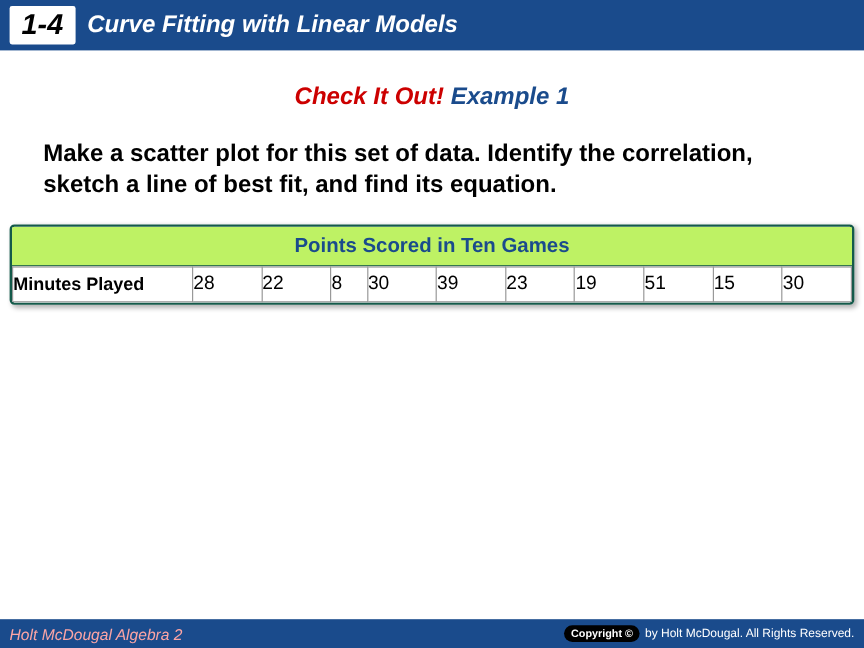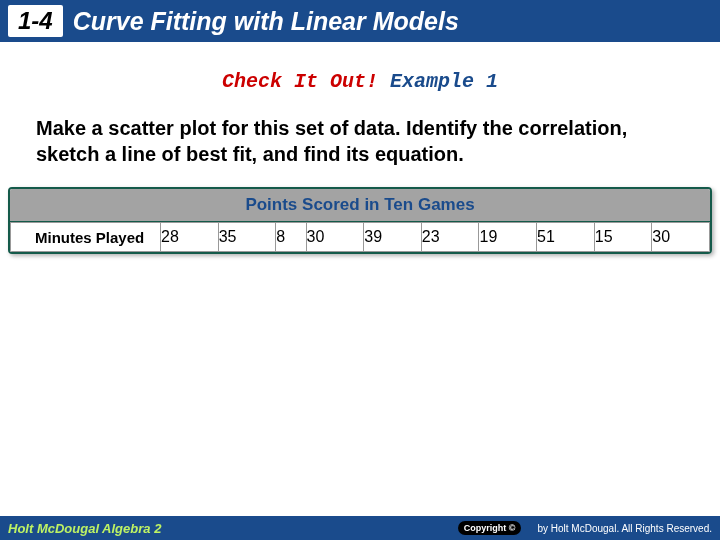--- a/index.html
+++ b/index.html
@@ -1,31 +1,31 @@
 <!DOCTYPE html>
 <html><head>
 <meta charset="utf-8">
 <style>
   * { box-sizing: border-box; margin: 0; padding: 0; }
   body { width: 720px; height: 540px; background: #fff; font-family: Verdana, Arial, sans-serif; overflow: hidden; position: relative; }
   .header { width: 100%; height: 42px; background: #1a4b8c; display: flex; align-items: center; }
   .section-num { background: #fff; color: #000; font-weight: bold; font-size: 24px; padding: 2px 10px; margin-left: 8px; border-radius: 2px; font-style: italic; }
-  .lesson-title { color: #fff; font-weight: bold; font-size: 25px; margin-left: 10px; font-style: italic; }
-  .example-heading { text-align: center; margin-top: 28px; font-weight: bold; font-size: 20px; font-style: italic; font-family: Liberation Mono, monospace; }
+  .lesson-title { color: #fff; font-weight: bold; font-size: 20px; margin-left: 10px; font-style: italic; }
+  .example-heading { text-align: center; margin-top: 28px; font-weight: bold; font-size: 20px; font-style: italic; }
   .example-heading .red { color: #cc0000; }
   .example-heading .blue { color: #1a4b8c; }
   .instructions { margin: 22px 36px 0 36px; font-weight: bold; font-size: 20px; color: #000; line-height: 1.3; }
   .table-wrap { margin: 20px 8px 0 8px; border: 2px solid #145a4a; border-radius: 4px; box-shadow: 2px 2px 4px rgba(0,0,0,0.3); overflow: hidden; }
-  .table-title { background: #a3a3a3; color: #1a4b8c; font-weight: bold; font-size: 17px; text-align: center; padding: 6px 0; border-bottom: 1px solid #145a4a; }
+  .table-title { background: #bef264; color: #1a4b8c; font-weight: bold; font-size: 17px; text-align: center; padding: 6px 0; border-bottom: 1px solid #145a4a; }
   table { width: 100%; border-collapse: collapse; background: #fff; }
   th, td { border: 1px solid #999; text-align: left; font-size: 16px; padding: 5px 0; }
-  th { text-align: left; padding-left: 24px; font-weight: bold; font-size: 15px; color: #000; width: 150px; background: #fff; }
+  th { text-align: left; padding-left: 0; font-weight: bold; font-size: 15px; color: #000; width: 150px; background: #fff; }
   .footer { position: absolute; bottom: 0; left: 0; width: 100%; height: 24px; background: #1a4b8c; display: flex; align-items: center; justify-content: space-between; }
-  .footer-left { color: #bef264; font-weight: bold; font-size: 13px; font-style: italic; margin-left: 8px; text-align: right; }
-  .footer-right { color: #fff; font-size: 10px; margin-right: 8px; display: flex; align-items: center; gap: 16px; }
+  .footer-left { color: #fca5a5; font-weight: normal; font-size: 13px; font-style: italic; margin-left: 8px; text-align: right; }
+  .footer-right { color: #fff; font-size: 10px; margin-right: 8px; display: flex; align-items: center; gap: 4px; }
   .c-badge { display: inline-flex; align-items: center; background: #000; color: #fff; font-size: 9px; padding: 2px 6px; border-radius: 8px; font-weight: bold; }
 </style>
 </head>
 <body>
 
 <div class="header">
   <span class="section-num">1-4</span>
   <span class="lesson-title">Curve Fitting with Linear Models</span>
 </div>
 
@@ -36,21 +36,21 @@
 
 <div class="instructions">Make a scatter plot for this set of data. Identify the correlation, sketch a line of best fit, and find its equation.</div>
 
 <div class="table-wrap">
   <div class="table-title">Points Scored in Ten Games</div>
   <table>
     <tbody>
         <tr>
       <th>Minutes Played</th>
       <td>28</td>
-      <td>35</td>
+      <td>22</td>
       <td>8</td>
       <td>30</td>
       <td>39</td>
       <td>23</td>
       <td>19</td>
       <td>51</td>
       <td>15</td>
       <td>30</td>
     </tr>
   </tbody>

